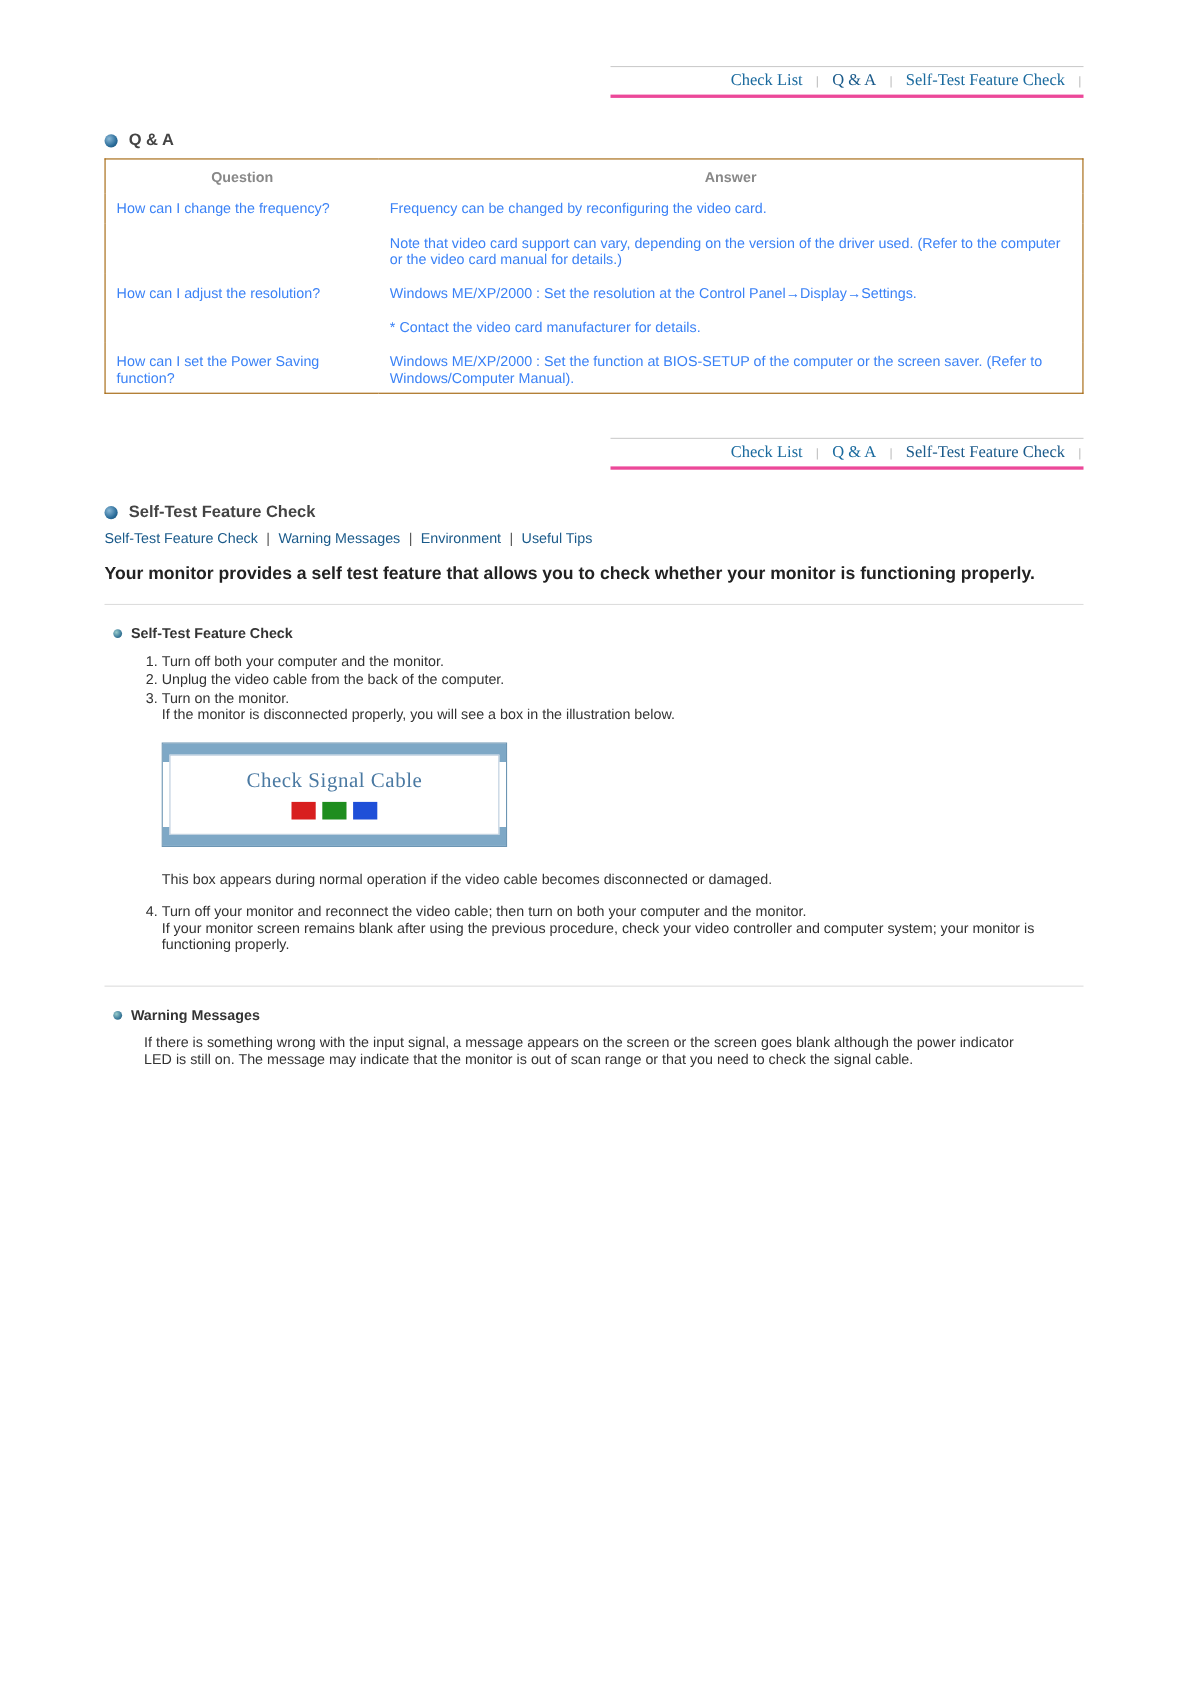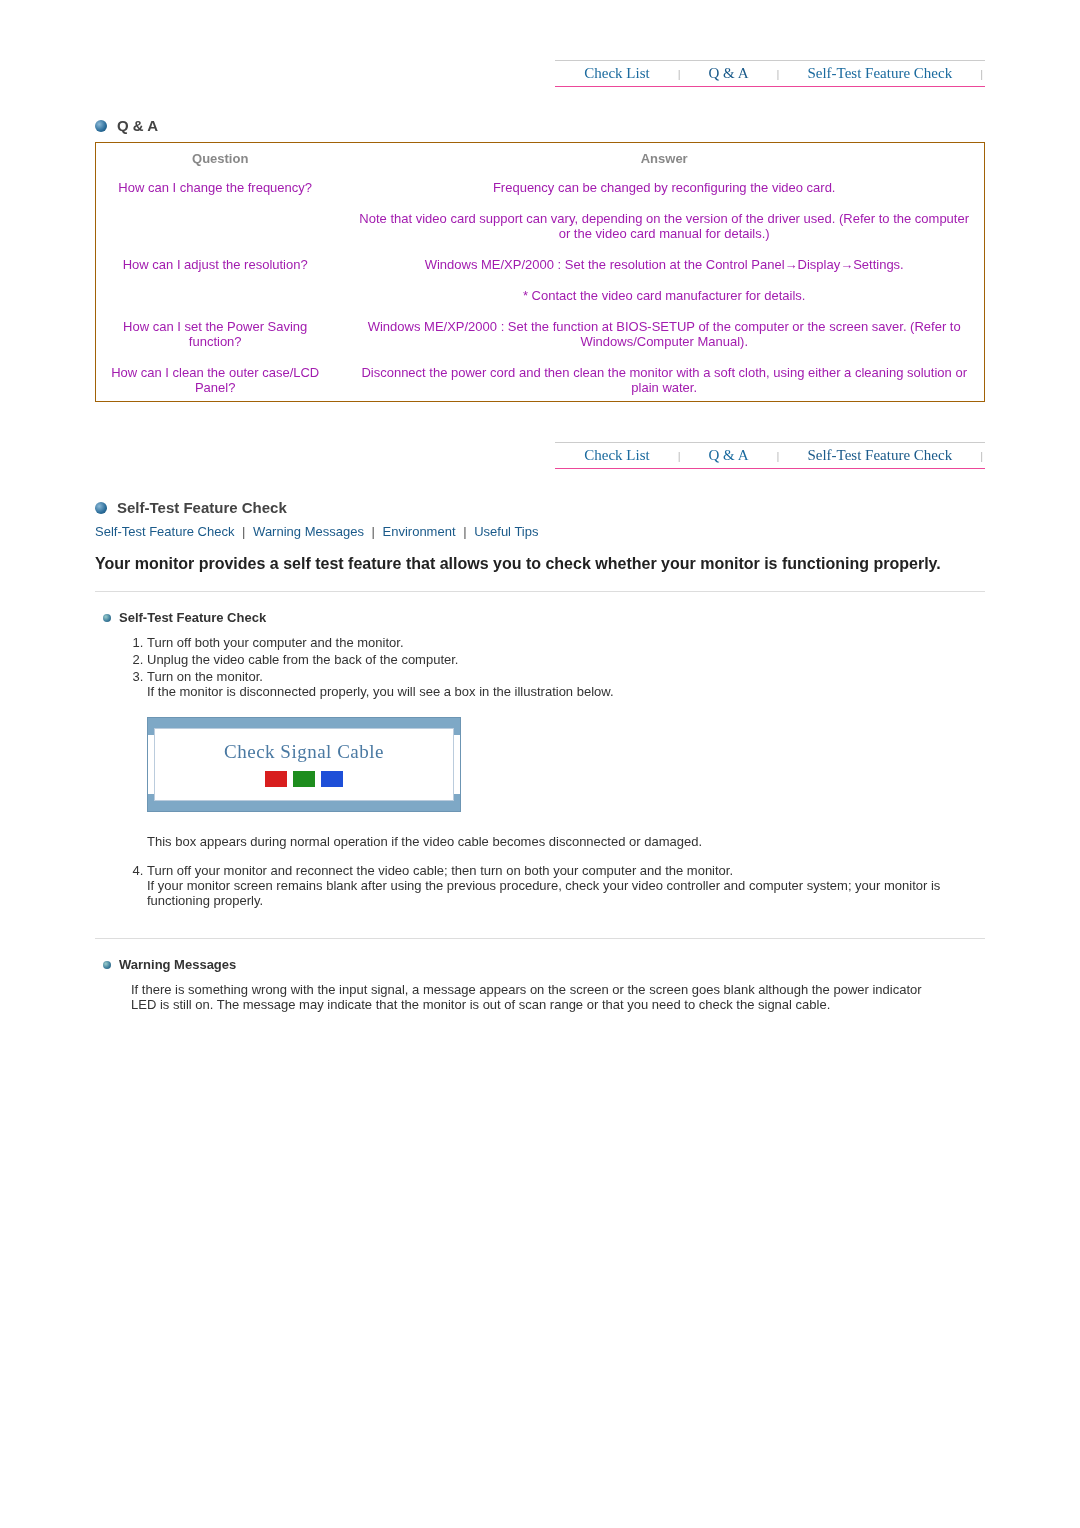--- a/index.html
+++ b/index.html
@@ -8,25 +8,25 @@
     font-family: Verdana, Geneva, sans-serif;
     font-size: 13px;
     color: #333;
     background: #fff;
     width: 890px;
   }
   .nav-row {
     display: flex;
     justify-content: flex-end;
     align-items: center;
-    gap: 16px;
+    gap: 0;
     margin: 40px 0 20px 0;
     padding: 4px 0;
     border-top: 1px solid #ccc;
-    border-bottom: 1px solid #ec4899;
+    border-bottom: 3px solid #ec4899;
     color: #1a5a8a;
     font-size: 13px;
     width: 430px;
     margin-left: auto;
   }
   .nav-item {
     color: #1a6a9e;
     font-family: "Times New Roman", serif;
     font-size: 15px;
     padding: 0 10px;
@@ -66,22 +66,21 @@
     font-weight: bold;
     font-size: 13px;
     padding: 8px 10px;
     text-align: center;
   }
   .qa-table th:first-child { width: 28%; }
   .qa-table td {
     padding: 6px 10px;
     vertical-align: top;
     font-size: 13px;
-    color: #a21caf;
-    text-align: center;
+    color: #3b82f6;
   }
   .qa-table td.q { padding-right: 20px; }
   .anchor-links {
     margin: 4px 0 16px 0;
     font-size: 13px;
   }
   .anchor-links a {
     color: #1a5a8a;
     text-decoration: none;
   }
@@ -196,24 +195,20 @@
     <td class="q" style="padding-top:10px;">How can I adjust the resolution?</td>
     <td style="padding-top:10px;">Windows ME/XP/2000 : Set the resolution at the Control Panel→Display→Settings.</td>
   </tr>
   <tr>
     <td class="q"></td>
     <td style="padding-top:10px;">* Contact the video card manufacturer for details.</td>
   </tr>
   <tr>
     <td class="q" style="padding-top:10px;">How can I set the Power Saving function?</td>
     <td style="padding-top:10px;">Windows ME/XP/2000 : Set the function at BIOS-SETUP of the computer or the screen saver. (Refer to Windows/Computer Manual).</td>
-  </tr>
-  <tr>
-    <td class="q" style="padding-top:10px;">How can I clean the outer case/LCD Panel?</td>
-    <td style="padding-top:10px;">Disconnect the power cord and then clean the monitor with a soft cloth, using either a cleaning solution or plain water.</td>
   </tr>
 </tbody>
   </table>
 
 <div class="nav-row" style="margin-top:40px;">
   <span class="nav-item">Check List</span>
   <span class="nav-sep">|</span>
   <span class="nav-item">Q &amp; A</span>
   <span class="nav-sep">|</span>
   <span class="nav-item active">Self-Test Feature Check</span>

